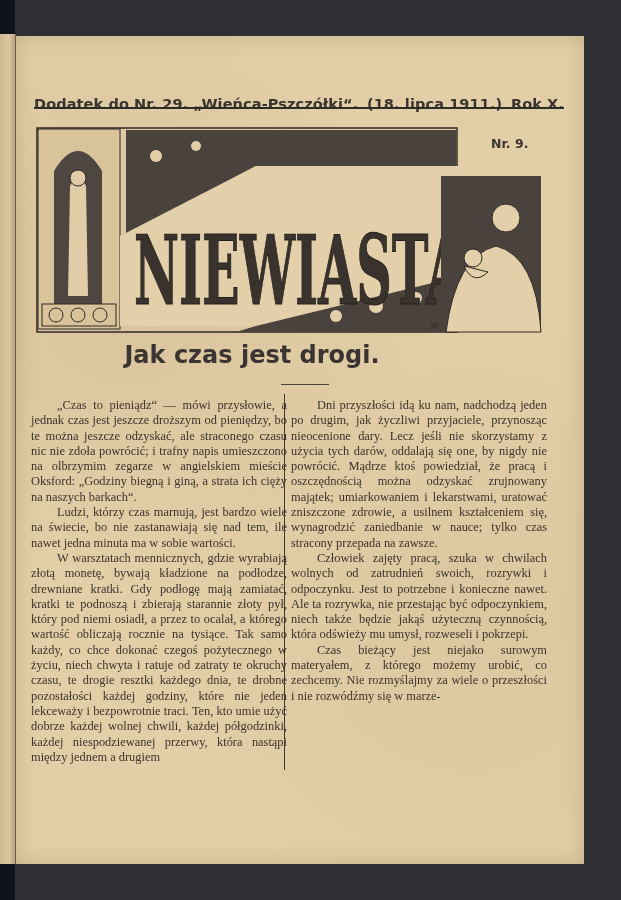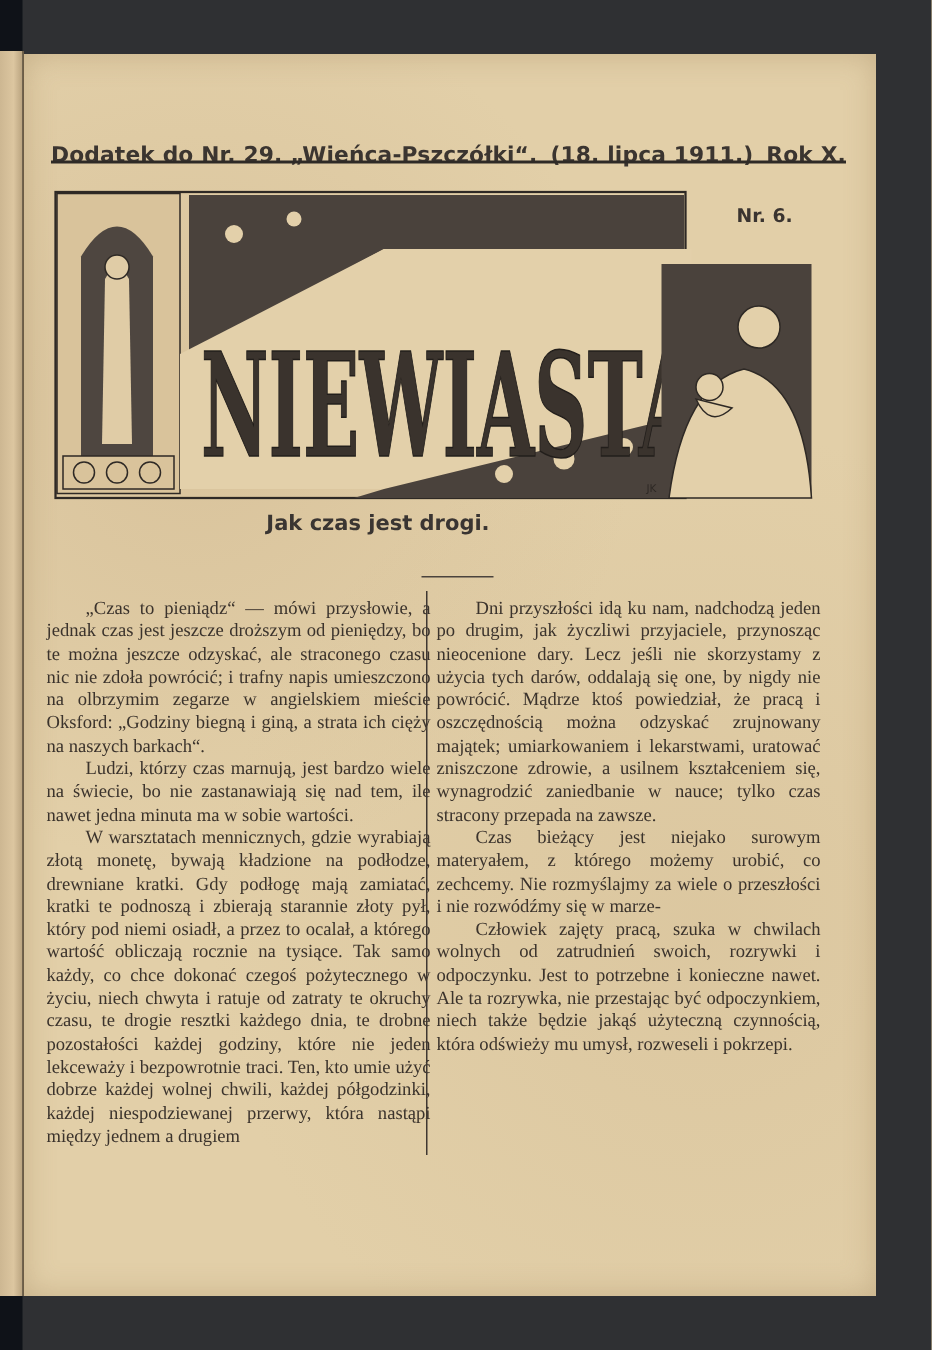--- a/index.html
+++ b/index.html
@@ -36,21 +36,21 @@
   }
   .banner {
     position:absolute; left:20px; top:90px; width:506px; height:210px;
   }
   .nr {
     position:absolute; left:475px; top:100px;
     font-family:"DejaVu Sans", sans-serif; font-weight:bold; font-size:12.5px; color:#3a3430;
   }
   .title {
     position:absolute; left:0; top:305px; width:472px; text-align:center;
-    font-family:"DejaVu Sans", sans-serif; font-weight:bold; font-size:14px; color:#3a3532;
+    font-family:"DejaVu Sans", sans-serif; font-weight:bold; font-size:24px; color:#3a3532;
   }
   .title-rule {
     position:absolute; left:265px; top:348px; width:48px; height:1px; background:#4a433d;
   }
   .col {
     position:absolute; top:339px; width:256px;
     font-family:"Liberation Serif", serif; font-size:12.4px; line-height:15.3px;
     color:#3b332c; text-align:justify;
   }
   .col.left { left:15px; top:339px; }
@@ -110,33 +110,33 @@
 
     <g>
       <rect x="405" y="50" width="100" height="156" fill="#4a423c"></rect>
       <path d="M410 206 Q420 130 460 120 Q500 130 505 206 Z" fill="#e3d0aa" stroke="#2e2925"></path>
       <circle cx="470" cy="92" r="14" fill="#e3d0aa" stroke="#2e2925"></circle>
       <circle cx="437" cy="132" r="9" fill="#e3d0aa" stroke="#2e2925"></circle>
       <path d="M428 140 Q437 160 452 146 Z" fill="#e3d0aa" stroke="#2e2925"></path>
     </g>
     <text x="395" y="202" font-family="DejaVu Sans, sans-serif" font-size="7" fill="#2e2925">JK</text>
   </svg>
-  <div class="nr">Nr. 6.</div>
+  <div class="nr">Nr. 9.</div>
 
   <div class="title">Jak czas jest drogi.</div>
   <div class="title-rule"></div>
 
   <div class="col left">
     <div class="spacer-top"></div>
     <p>„Czas to pieniądz“ — mówi przysłowie, a jednak czas jest jeszcze droższym od pieniędzy, bo te można jeszcze odzyskać, ale straconego czasu nic nie zdoła powrócić; i trafny napis umieszczono na olbrzymim zegarze w angielskiem mieście Oksford: „Godziny biegną i giną, a strata ich cięży na naszych barkach“.</p>
     <p>Ludzi, którzy czas marnują, jest bardzo wiele na świecie, bo nie zastanawiają się nad tem, ile nawet jedna minuta ma w sobie wartości.</p>
     <p>W warsztatach mennicznych, gdzie wyrabiają złotą monetę, bywają kładzione na podłodze, drewniane kratki. Gdy podłogę mają zamiatać, kratki te podnoszą i zbierają starannie złoty pył, który pod niemi osiadł, a przez to ocalał, a którego wartość obliczają rocznie na tysiące. Tak samo każdy, co chce dokonać czegoś pożytecznego w życiu, niech chwyta i ratuje od zatraty te okruchy czasu, te drogie resztki każdego dnia, te drobne pozostałości każdej godziny, które nie jeden lekceważy i bezpowrotnie traci. Ten, kto umie użyć dobrze każdej wolnej chwili, każdej półgodzinki, każdej niespodziewanej przerwy, która nastąpi między jednem a drugiem</p>
   </div>
 
   <div class="col-divider"></div>
 
   <div class="col right">
     <p>Dni przyszłości idą ku nam, nadchodzą jeden po drugim, jak życzliwi przyjaciele, przynosząc nieocenione dary. Lecz jeśli nie skorzystamy z użycia tych darów, oddalają się one, by nigdy nie powrócić. Mądrze ktoś powiedział, że pracą i oszczędnością można odzyskać zrujnowany majątek; umiarkowaniem i lekarstwami, uratować zniszczone zdrowie, a usilnem kształceniem się, wynagrodzić zaniedbanie w nauce; tylko czas stracony przepada na zawsze.</p>
+    <p>Człowiek zajęty pracą, szuka w chwilach wolnych od zatrudnień swoich, rozrywki i odpoczynku. Jest to potrzebne i konieczne nawet. Ale ta rozrywka, nie przestając być odpoczynkiem, niech także będzie jakąś użyteczną czynnością, która odświeży mu umysł, rozweseli i pokrzepi.</p>
     <p>Czas bieżący jest niejako surowym materyałem, z którego możemy urobić, co zechcemy. Nie rozmyślajmy za wiele o przeszłości i nie rozwódźmy się w marze-</p>
-    <p>Człowiek zajęty pracą, szuka w chwilach wolnych od zatrudnień swoich, rozrywki i odpoczynku. Jest to potrzebne i konieczne nawet. Ale ta rozrywka, nie przestając być odpoczynkiem, niech także będzie jakąś użyteczną czynnością, która odświeży mu umysł, rozweseli i pokrzepi.</p>
   </div>
 
 </div>
 
 </body></html>

